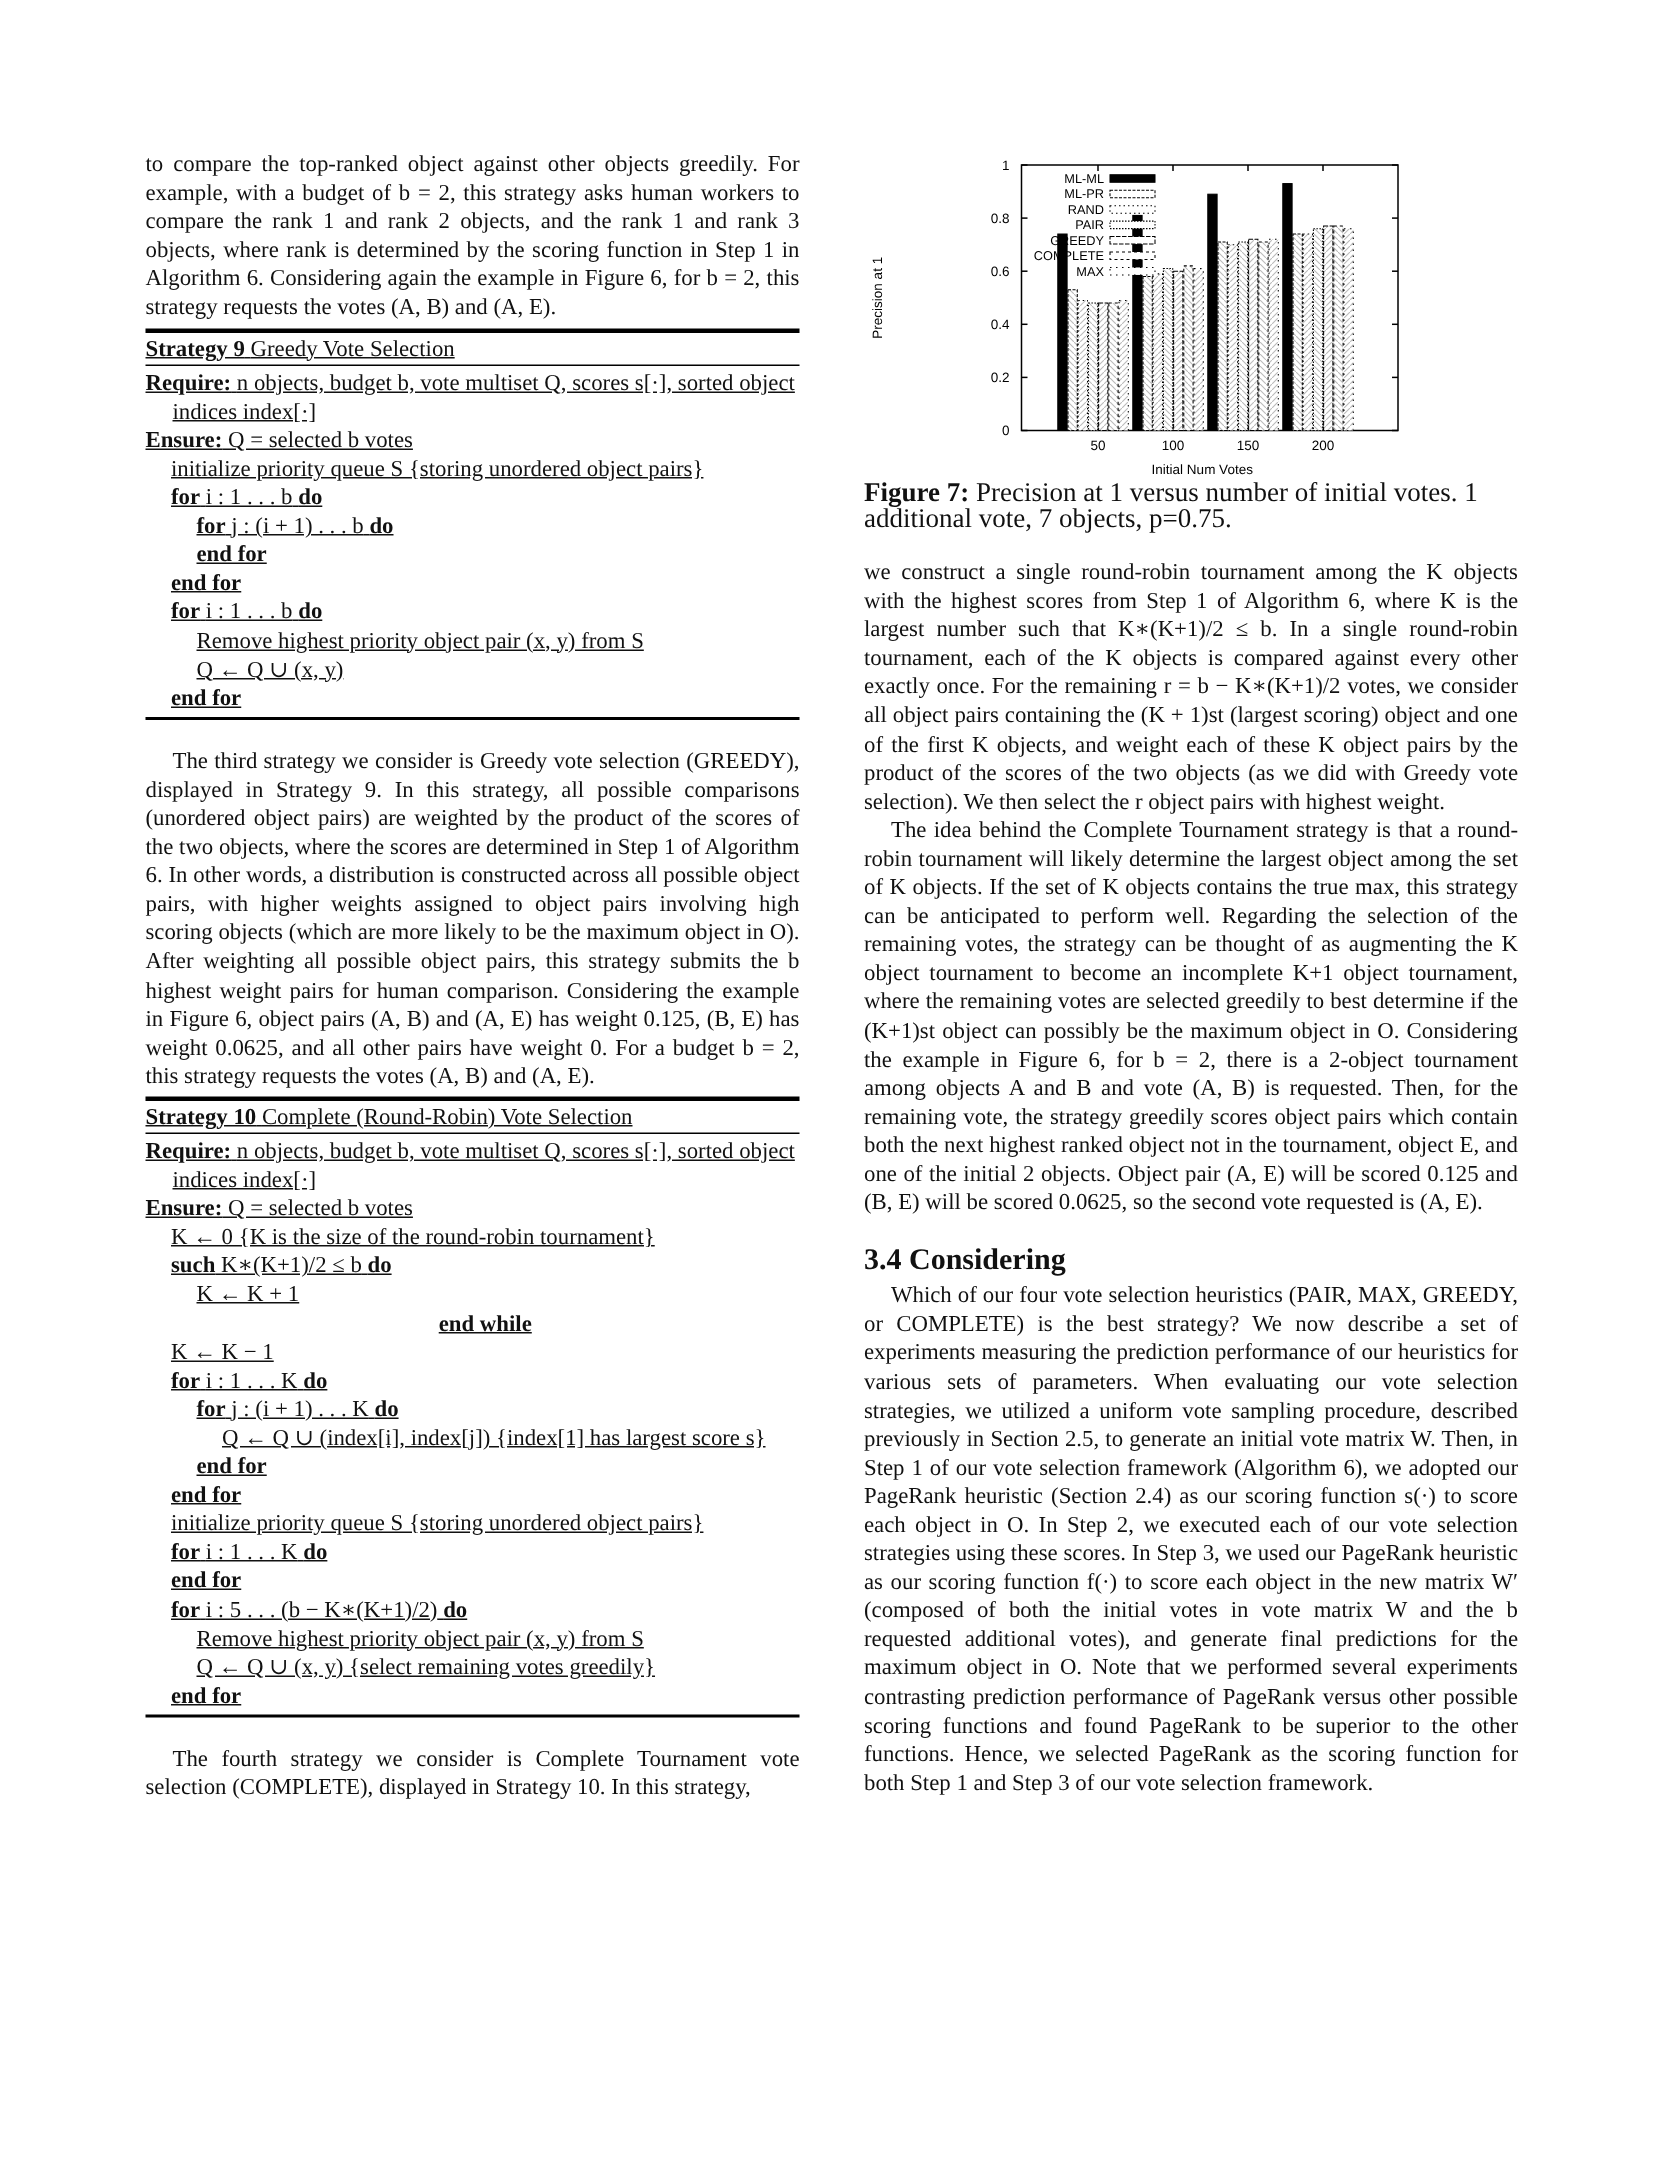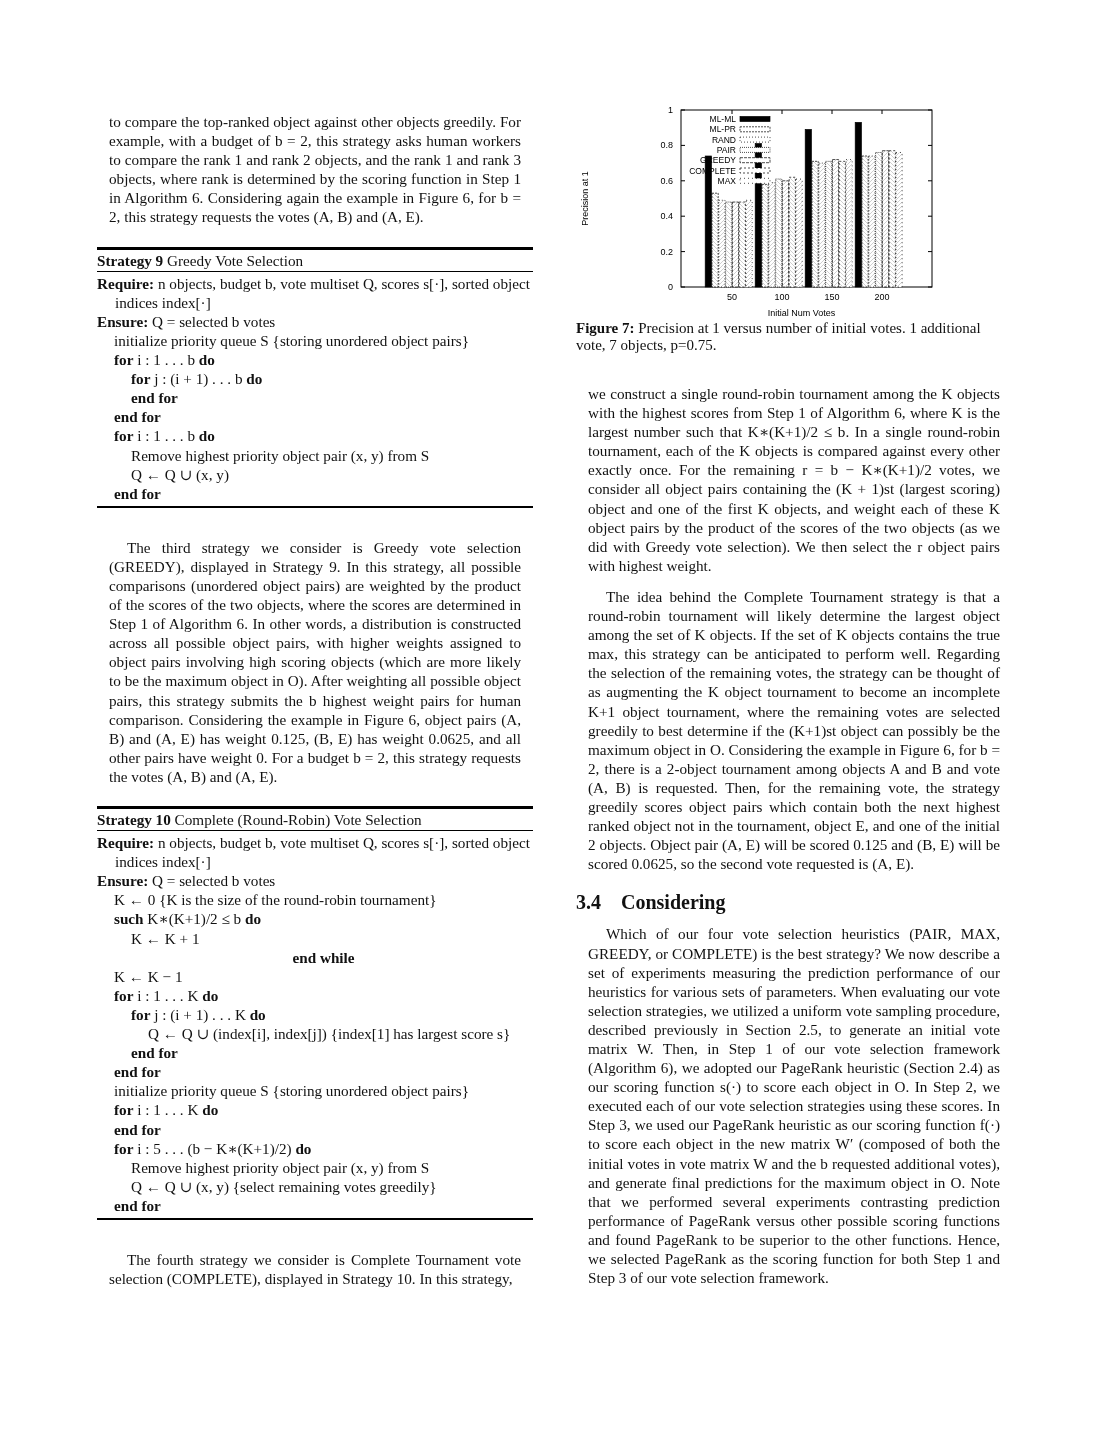--- a/index.html
+++ b/index.html
@@ -1,35 +1,35 @@
 <!DOCTYPE html>
 <html><head>
 <meta charset="utf-8">
 <style>
   html, body { margin: 0; padding: 0; background: #fff; }
   body { width: 1113px; height: 1440px; position: relative; overflow: hidden;
          font-family: "Liberation Serif", "DejaVu Serif", serif; color: #111; }
   .col { position: absolute; top: 100px; width: 436px; font-size: 15.2px; line-height: 19.1px; }
   .col-left { left: 97px; }
   .col-right { left: 576px; width: 436px; }
-  p { margin: 12px; text-align: justify; }
+  p { margin: 0; text-align: justify; }
   p.indent { text-indent: 18px; }
-  .algo { margin-top: 20px; border-top: 3px solid #000; border-bottom: 2px solid #000; }
+  .algo { margin-top: 4px; border-top: 3px solid #000; border-bottom: 2px solid #000; text-decoration: underline; }
   .algo-title { padding: 1px 0 1px 0; border-bottom: 1.5px solid #000; }
   .algo-title b { font-weight: bold; }
   .algo-body { padding: 2px 0 3px 0; }
   .line { white-space: normal; }
   .hang { padding-left: 18px; text-indent: -18px; }
   .hang2 { padding-left: 50px; text-indent: -16px; }
   .kw { font-weight: bold; }
   .gap { height: 18px; }
   h3 { margin: 20px 0 4px 0; font-size: 20px; font-weight: bold; }
-  h3 .num { margin-right: 20px; }
+  h3 .num { margin-right: 5px; }
   .figure { position: relative; width: 436px; height: 218px; }
-  .caption { font-size: 15px; line-height: 17px; margin-top: 2px; }
+  .caption { font-size: 18px; line-height: 17px; margin-top: 2px; }
   .caption b { font-weight: bold; }
   svg text { font-family: "Liberation Sans", "DejaVu Sans", sans-serif; }
 </style>
 </head>
 <body>
 
 <div class="col col-left">
   <p>to compare the top-ranked object against other objects greedily. For example, with a budget of b = 2, this strategy asks human workers to compare the rank 1 and rank 2 objects, and the rank 1 and rank 3 objects, where rank is determined by the scoring function in Step 1 in Algorithm 6. Considering again the example in Figure 6, for b = 2, this strategy requests the votes (A, B) and (A, E).</p>
 
   <div class="algo">

